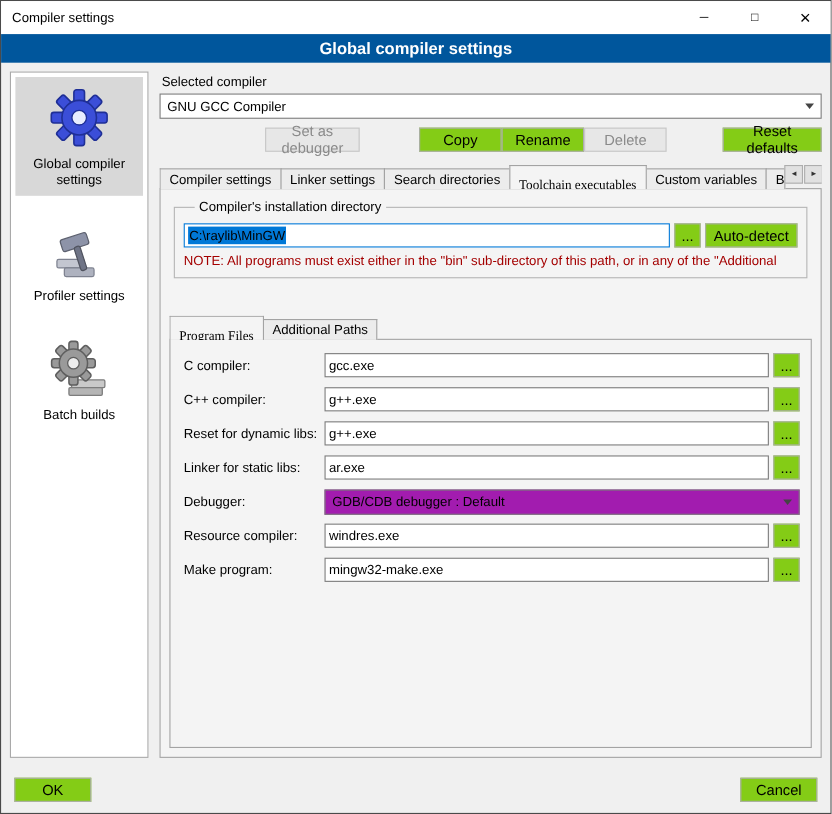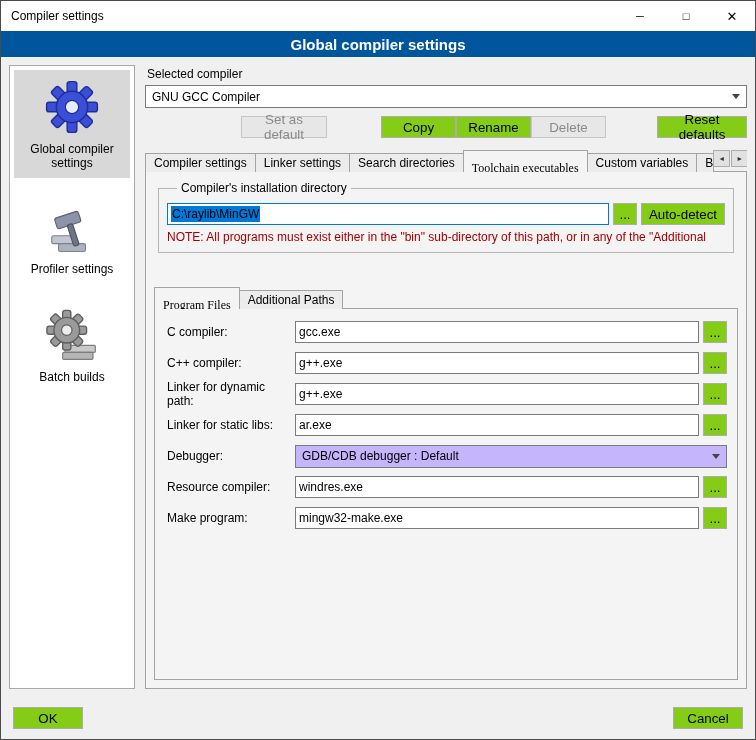--- a/index.html
+++ b/index.html
@@ -71,21 +71,21 @@
   .autodetect-btn{width:84px;flex:0 0 auto;padding:0;}
   .note{color:var(--note,#a40000);margin-top:5px;white-space:nowrap;overflow:hidden;}
 
   
   .inner-tabstrip{margin-top:34px;}
   .inner-page{flex:1;border:1px solid #a3a3a3;background:#f4f4f4;margin-top:-1px;padding:12px 10px 10px 12px;display:flex;flex-direction:column;min-height:0;}
   .field-row{display:flex;align-items:center;margin-bottom:9px;height:22px;}
   .field-label{width:128px;flex:0 0 auto;}
   .field-input{flex:1;}
   .field-row .browse-btn{margin-left:4px;}
-  .combo.gray{background:#c4b5fd;}
+  .combo.gray{background:#a21caf;}
 
   
   .footer{height:42px;flex:0 0 auto;display:flex;align-items:center;justify-content:space-between;gap:8px;padding:0 12px;}
   .footer .btn{width:70px;}
 </style>
 </head>
 <body>
 
 <div class="window">
 
@@ -152,21 +152,21 @@
 
       <div class="section-label">Selected compiler</div>
 
       <div class="combo">
         <span class="combo-value">GNU GCC Compiler</span>
         <span class="arrow-down"></span>
       </div>
 
       <div class="btn-row">
         <span class="sp96"></span>
-        <button class="btn disabled w86">Set as default</button>
+        <button class="btn disabled w86">Set as debugger</button>
         <span class="sp54"></span>
         <button class="btn w75">Copy</button>
         <button class="btn w75">Rename</button>
         <button class="btn disabled w75">Delete</button>
         <span class="grow"></span>
         <button class="btn w90">Reset defaults</button>
       </div>
 
       <div class="tabstrip">
         <div class="tab">Compiler settings</div>
@@ -212,21 +212,21 @@
 
           <div class="field-row">
             <span class="field-label">C++ compiler:</span>
             <div class="textbox field-input">
               <span>g++.exe</span>
             </div>
             <button class="btn browse-btn">...</button>
           </div>
 
           <div class="field-row">
-            <span class="field-label">Linker for dynamic path:</span>
+            <span class="field-label">Reset for dynamic libs:</span>
             <div class="textbox field-input">
               <span>g++.exe</span>
             </div>
             <button class="btn browse-btn">...</button>
           </div>
 
           <div class="field-row">
             <span class="field-label">Linker for static libs:</span>
             <div class="textbox field-input">
               <span>ar.exe</span>

